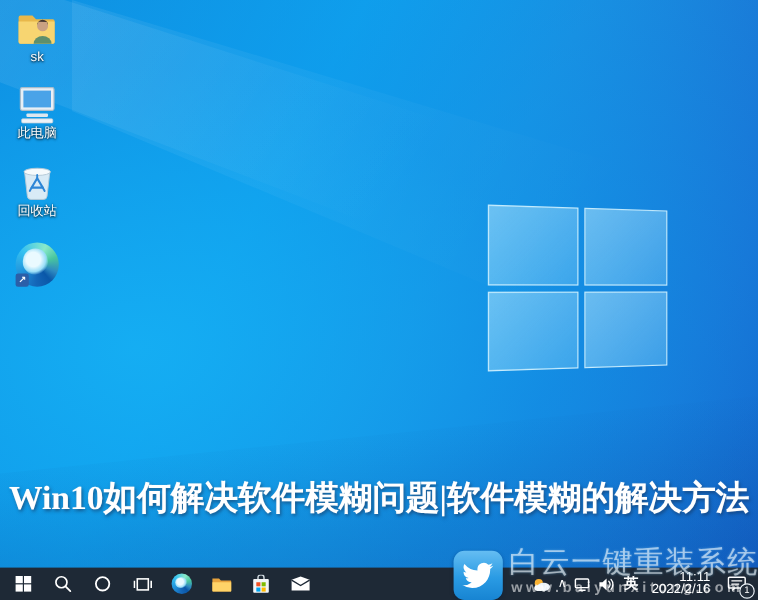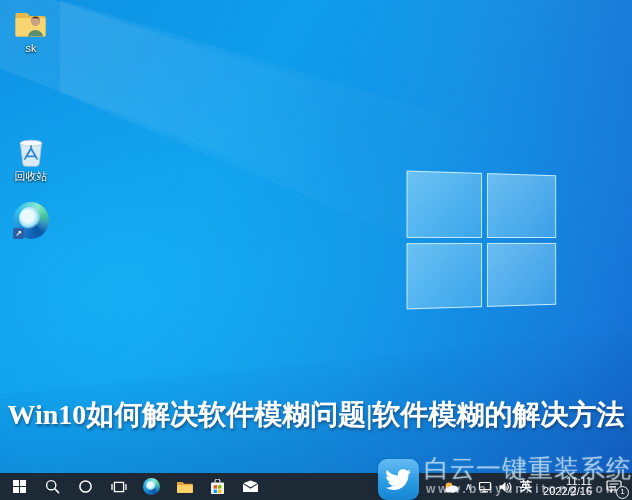--- a/index.html
+++ b/index.html
@@ -97,20 +97,31 @@
         <path d="M3 5 h10 l3 3 h14 a1.5 1.5 0 0 1 1.5 1.5 V27 a1.5 1.5 0 0 1 -1.5 1.5 H3 A1.5 1.5 0 0 1 1.5 27 V6.5 A1.5 1.5 0 0 1 3 5 z" fill="#e8b84b"></path>
         <path d="M1.5 10 h30 V27 a1.5 1.5 0 0 1 -1.5 1.5 H3 A1.5 1.5 0 0 1 1.5 27 z" fill="#f7d571"></path>
         <circle cx="21.5" cy="13.5" r="4.6" fill="#c9a183"></circle>
         <path d="M16.9 13 a4.6 4.6 0 0 1 9.2 0 l-1.2 -2.6 -6.8 -0.2 z" fill="#473830"></path>
         <path d="M14 28.5 a7.5 6.5 0 0 1 15 0 z" fill="#5d8f6d"></path>
       </svg>
     </div>
     <div class="icon-label">sk</div>
   </div>
 
+  <div class="desktop-icon" style="top:70px;">
+    <div class="icon-art">
+      <svg width="36" height="33" viewBox="0 0 36 33">
+        <rect x="4" y="2" width="28" height="19" rx="1.5" fill="#e8eff6" stroke="#a8bccb" stroke-width="1"></rect>
+        <rect x="6.5" y="4.5" width="23" height="14" fill="#4aa3e8"></rect>
+        <rect x="9" y="23.5" width="18" height="3" rx="1" fill="#dde7ef"></rect>
+        <rect x="5" y="28" width="26" height="3.5" rx="1" fill="#eef3f8" stroke="#bccbd6" stroke-width="0.6"></rect>
+      </svg>
+    </div>
+    <div class="icon-label">此电脑</div>
+  </div>
 
   <div class="desktop-icon" style="top:135px;align-items:center;">
     <div class="icon-art">
       <svg width="34" height="34" viewBox="0 0 34 34">
         <path d="M6.5 8.5 h21 l-2.3 20 a3 3 0 0 1 -3 2.7 h-10.4 a3 3 0 0 1 -3 -2.7 z" fill="#e9f1f6" fill-opacity="0.92" stroke="#b4c9d6" stroke-width="0.8"></path>
         <ellipse cx="17" cy="8.2" rx="11" ry="3" fill="#f6fafc" stroke="#b4c9d6" stroke-width="0.8"></ellipse>
         <path d="M17 13.5 l4.6 7.8 h-9.2 z" fill="none" stroke="#2e86d6" stroke-width="1.8" stroke-linejoin="round"></path>
         <path d="M12.4 21.3 l-1.6 2.8 M21.6 21.3 l1.6 2.8 M17 13.5 v-2.6" stroke="#2e86d6" stroke-width="1.6" stroke-linecap="round"></path>
       </svg>
     </div>

